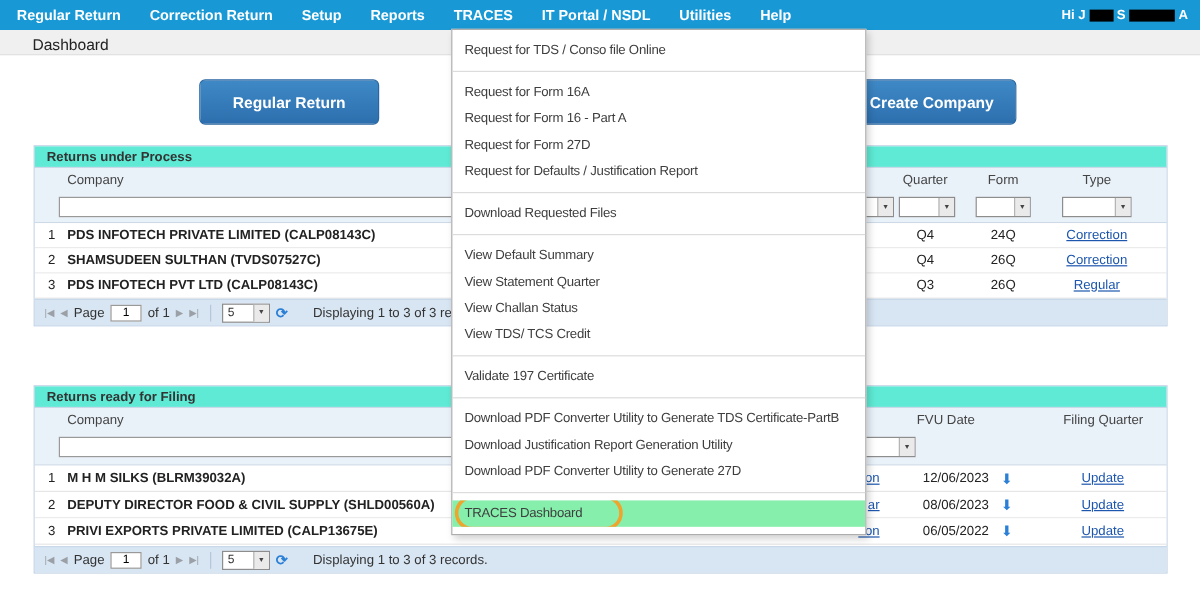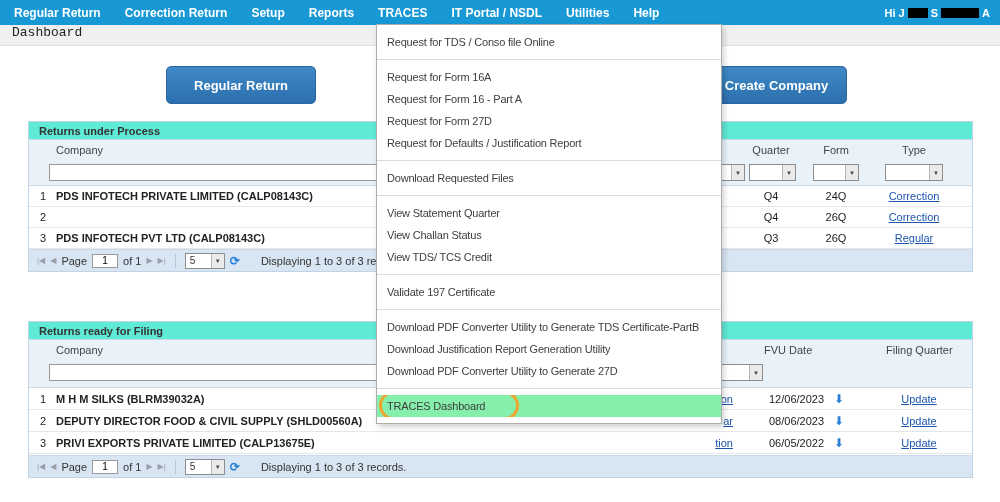--- a/index.html
+++ b/index.html
@@ -12,22 +12,22 @@
   .topbar { position: absolute; left: 0; top: 0; width: 1000px; height: 25px;
     background: #1899d5; display: flex; align-items: center; color: #fff; z-index: 10; }
   .menu { font-size: 12px; font-weight: 700; margin-right: 24px; white-space: nowrap; cursor: pointer; }
   .menu:first-child { margin-left: 14px; }
   .greet { position: absolute; right: 10px; top: 0; height: 25px; display: flex; align-items: center;
     gap: 3px; font-size: 11px; font-weight: 700; color: #fff; }
   .redact { display: inline-block; background: #000; height: 10px; }
   .redact.r1 { width: 20px; } .redact.r2 { width: 38px; }
   
   .crumbbar { position: absolute; left: 0; top: 25px; width: 1000px; height: 21px;
-    background: #f0f0f0; border-bottom: 1px solid #e2e2e2; display: flex; align-items: flex-start;
-    padding-left: 12px; font-size: 13px; color: #222; font-family: Liberation Mono, monospace; }
+    background: #f0f0f0; border-bottom: 1px solid #e2e2e2; display: flex; align-items: flex-end;
+    padding-left: 27px; font-size: 13px; color: #222; }
   
   .btn { position: absolute; height: 38px; background: linear-gradient(#3e89c6, #2d6fae);
     border: 1px solid #2a66a0; border-radius: 5px; color: #fff; font-size: 13px; font-weight: 700;
     display: flex; align-items: center; justify-content: center; cursor: pointer; }
   #btn-regular { left: 166px; top: 66px; width: 150px; }
   #btn-create  { left: 706px; top: 66px; width: 141px; z-index: 5; }
   
   .panel { position: absolute; left: 28px; width: 945px; background: #fff;
     border: 1px solid #c2d3e5; }
   #panel1 { top: 121px; height: 151px; }
@@ -157,20 +157,21 @@
   </div>
   <div class="row p1r0">
     <span class="c-num">1</span>
     <span class="c-co co-name">PDS INFOTECH PRIVATE LIMITED (CALP08143C)</span>
     <span class="c-q">Q4</span>
     <span class="c-f">24Q</span>
     <a class="link c-t">Correction</a>
   </div>
   <div class="row p1r1">
     <span class="c-num">2</span>
+    <span class="c-co co-name">SHAMSUDEEN SULTHAN (TVDS07527C)</span>
     <span class="c-q">Q4</span>
     <span class="c-f">26Q</span>
     <a class="link c-t">Correction</a>
   </div>
   <div class="row p1r2">
     <span class="c-num">3</span>
     <span class="c-co co-name">PDS INFOTECH PVT LTD (CALP08143C)</span>
     <span class="c-q">Q3</span>
     <span class="c-f">26Q</span>
     <a class="link c-t">Regular</a>
@@ -259,20 +260,21 @@
     <div class="ditem">Request for Form 16 - Part A</div>
     <div class="ditem">Request for Form 27D</div>
     <div class="ditem">Request for Defaults / Justification Report</div>
   </div>
   <div class="dsep"></div>
   <div class="dgroup">
     <div class="ditem">Download Requested Files</div>
   </div>
   <div class="dsep"></div>
   <div class="dgroup">
+    <div class="ditem">View Default Summary</div>
     <div class="ditem">View Statement Quarter</div>
     <div class="ditem">View Challan Status</div>
     <div class="ditem">View TDS/ TCS Credit</div>
   </div>
   <div class="dsep"></div>
   <div class="dgroup">
     <div class="ditem">Validate 197 Certificate</div>
   </div>
   <div class="dsep"></div>
   <div class="dgroup">

